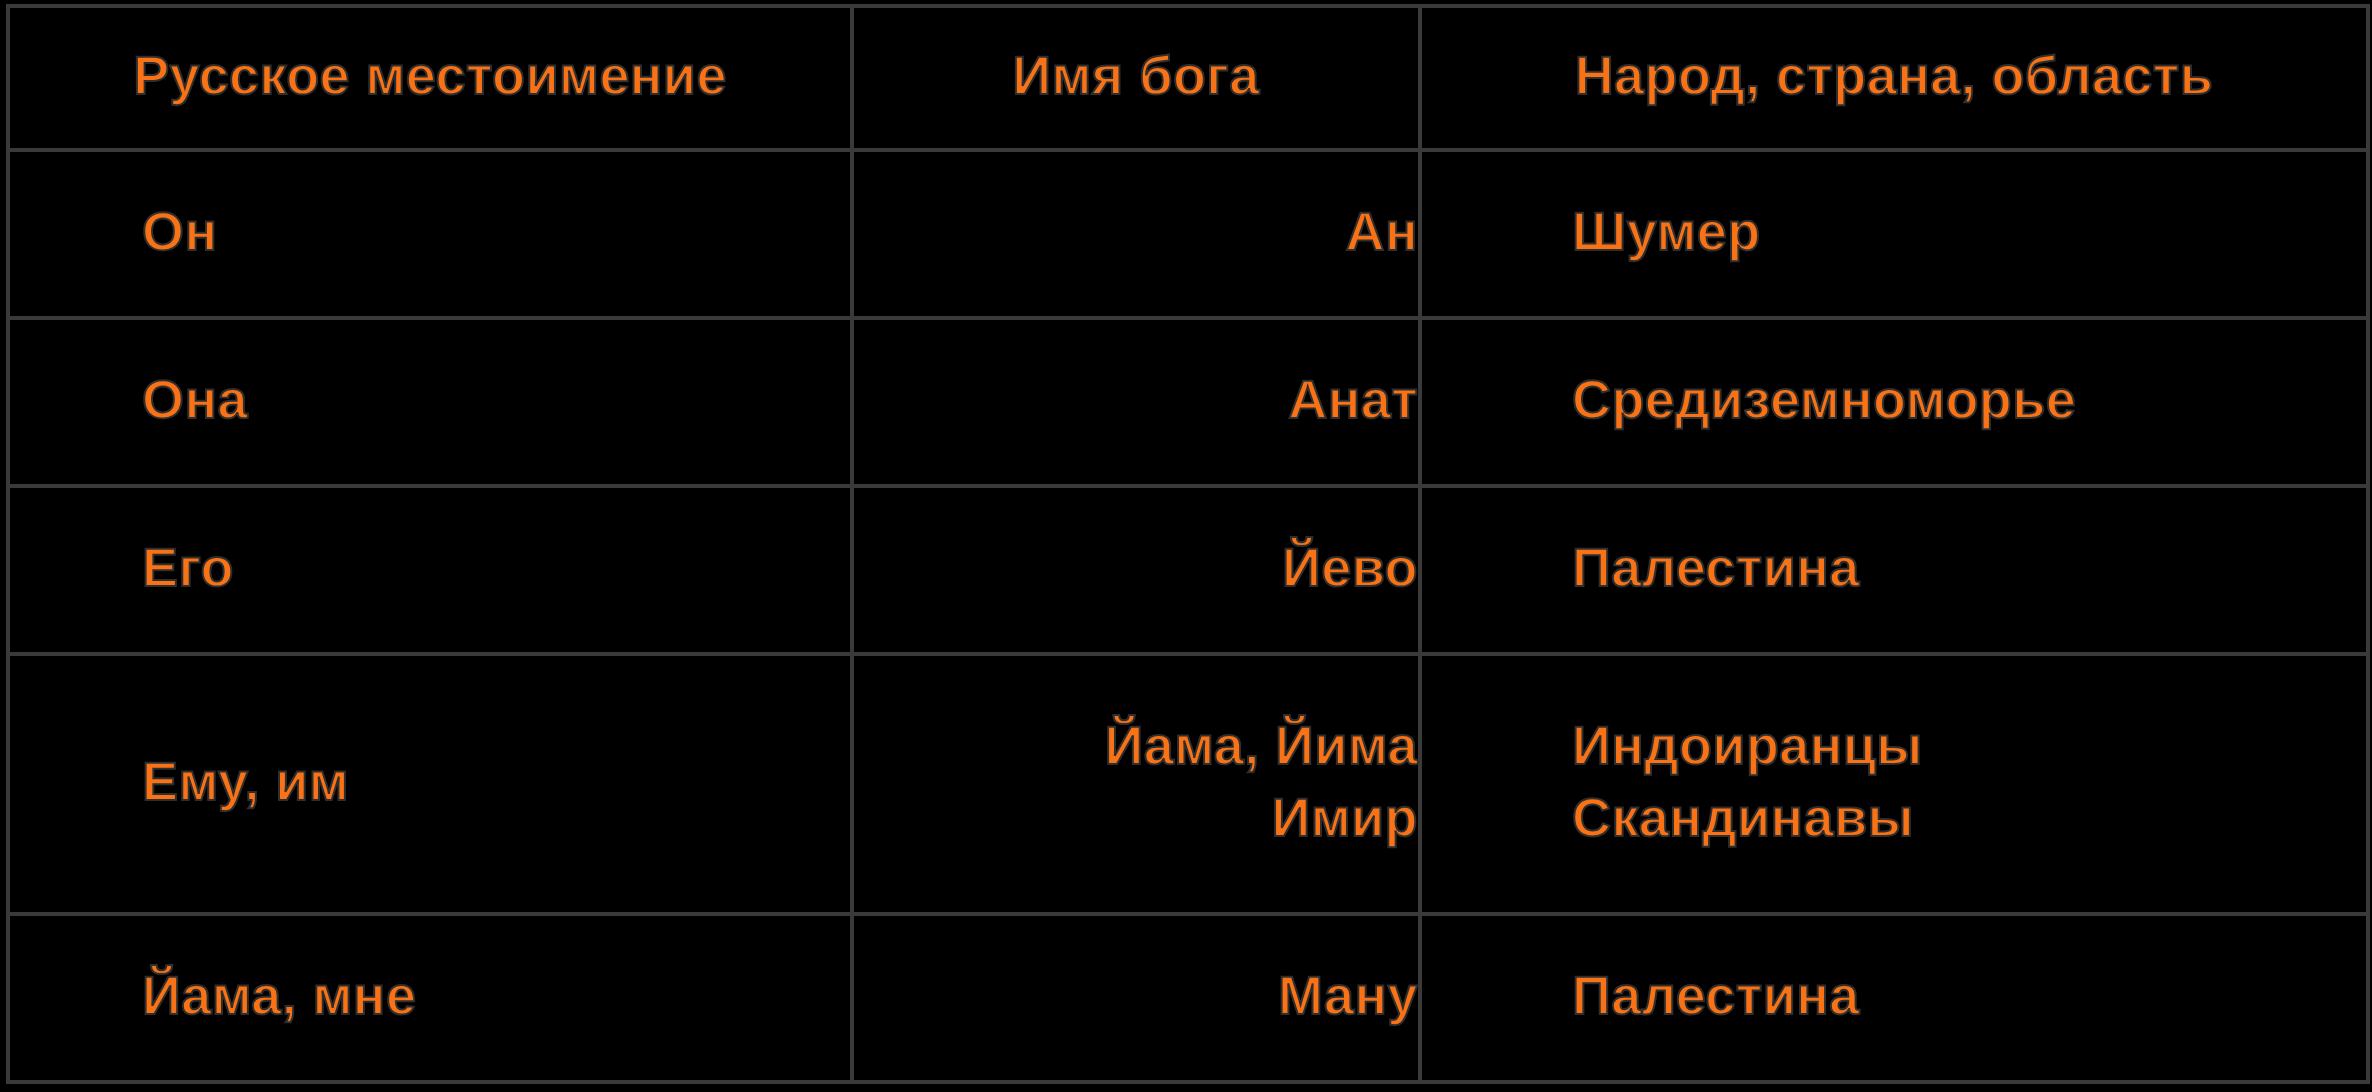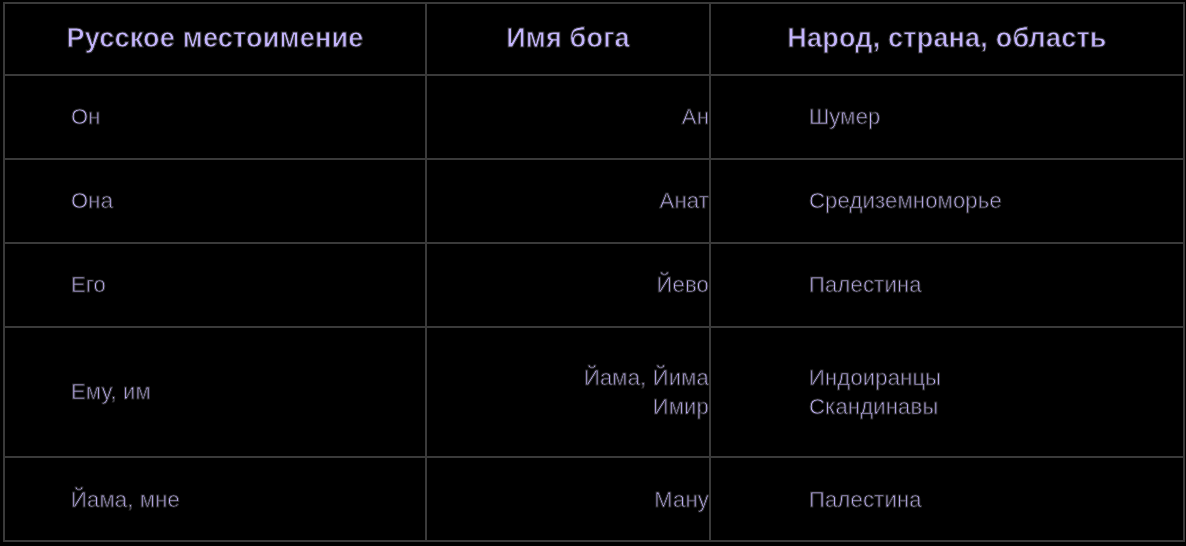--- a/index.html
+++ b/index.html
@@ -37,21 +37,21 @@
     vertical-align: middle;
   }
 
   
   col.col-pronoun { width: 422px; }
   col.col-deity   { width: 284px; }
   col.col-region  { width: 474px; }
 
   
   .otext {
-    color: #c4b5fd;
+    color: #f97316;
     -webkit-text-stroke: 1px #2e2e2e;
     text-stroke: 1px #2e2e2e;
     display: block;
     line-height: 1.32;
     letter-spacing: 0.2px;
     white-space: pre-line;
   }
 
   
   tr.header-row { height: 72px; }
@@ -59,27 +59,27 @@
     font-size: 27px;
     font-weight: bold;
     text-align: center;
   }
 
   
   tr.data-row { height: 72px; }
   tr.data-row.tall { height: 112px; margin-top: 39px; }
 
   td .otext {
-    font-size: 22px;
-    font-weight: normal;
+    font-size: 27px;
+    font-weight: bold;
     text-align: left;
     padding-left: 66px;
   }
   td.cell-deity .otext { padding-left: 70px; text-align: right; }
-  td.cell-region .otext { padding-left: 98px; }
+  td.cell-region .otext { padding-left: 75px; }
 </style>
 </head>
 <body>
 
 <div id="table-wrap">
   <table class="deity-table">
     <colgroup>
       <col class="col-pronoun">
       <col class="col-deity">
       <col class="col-region">

